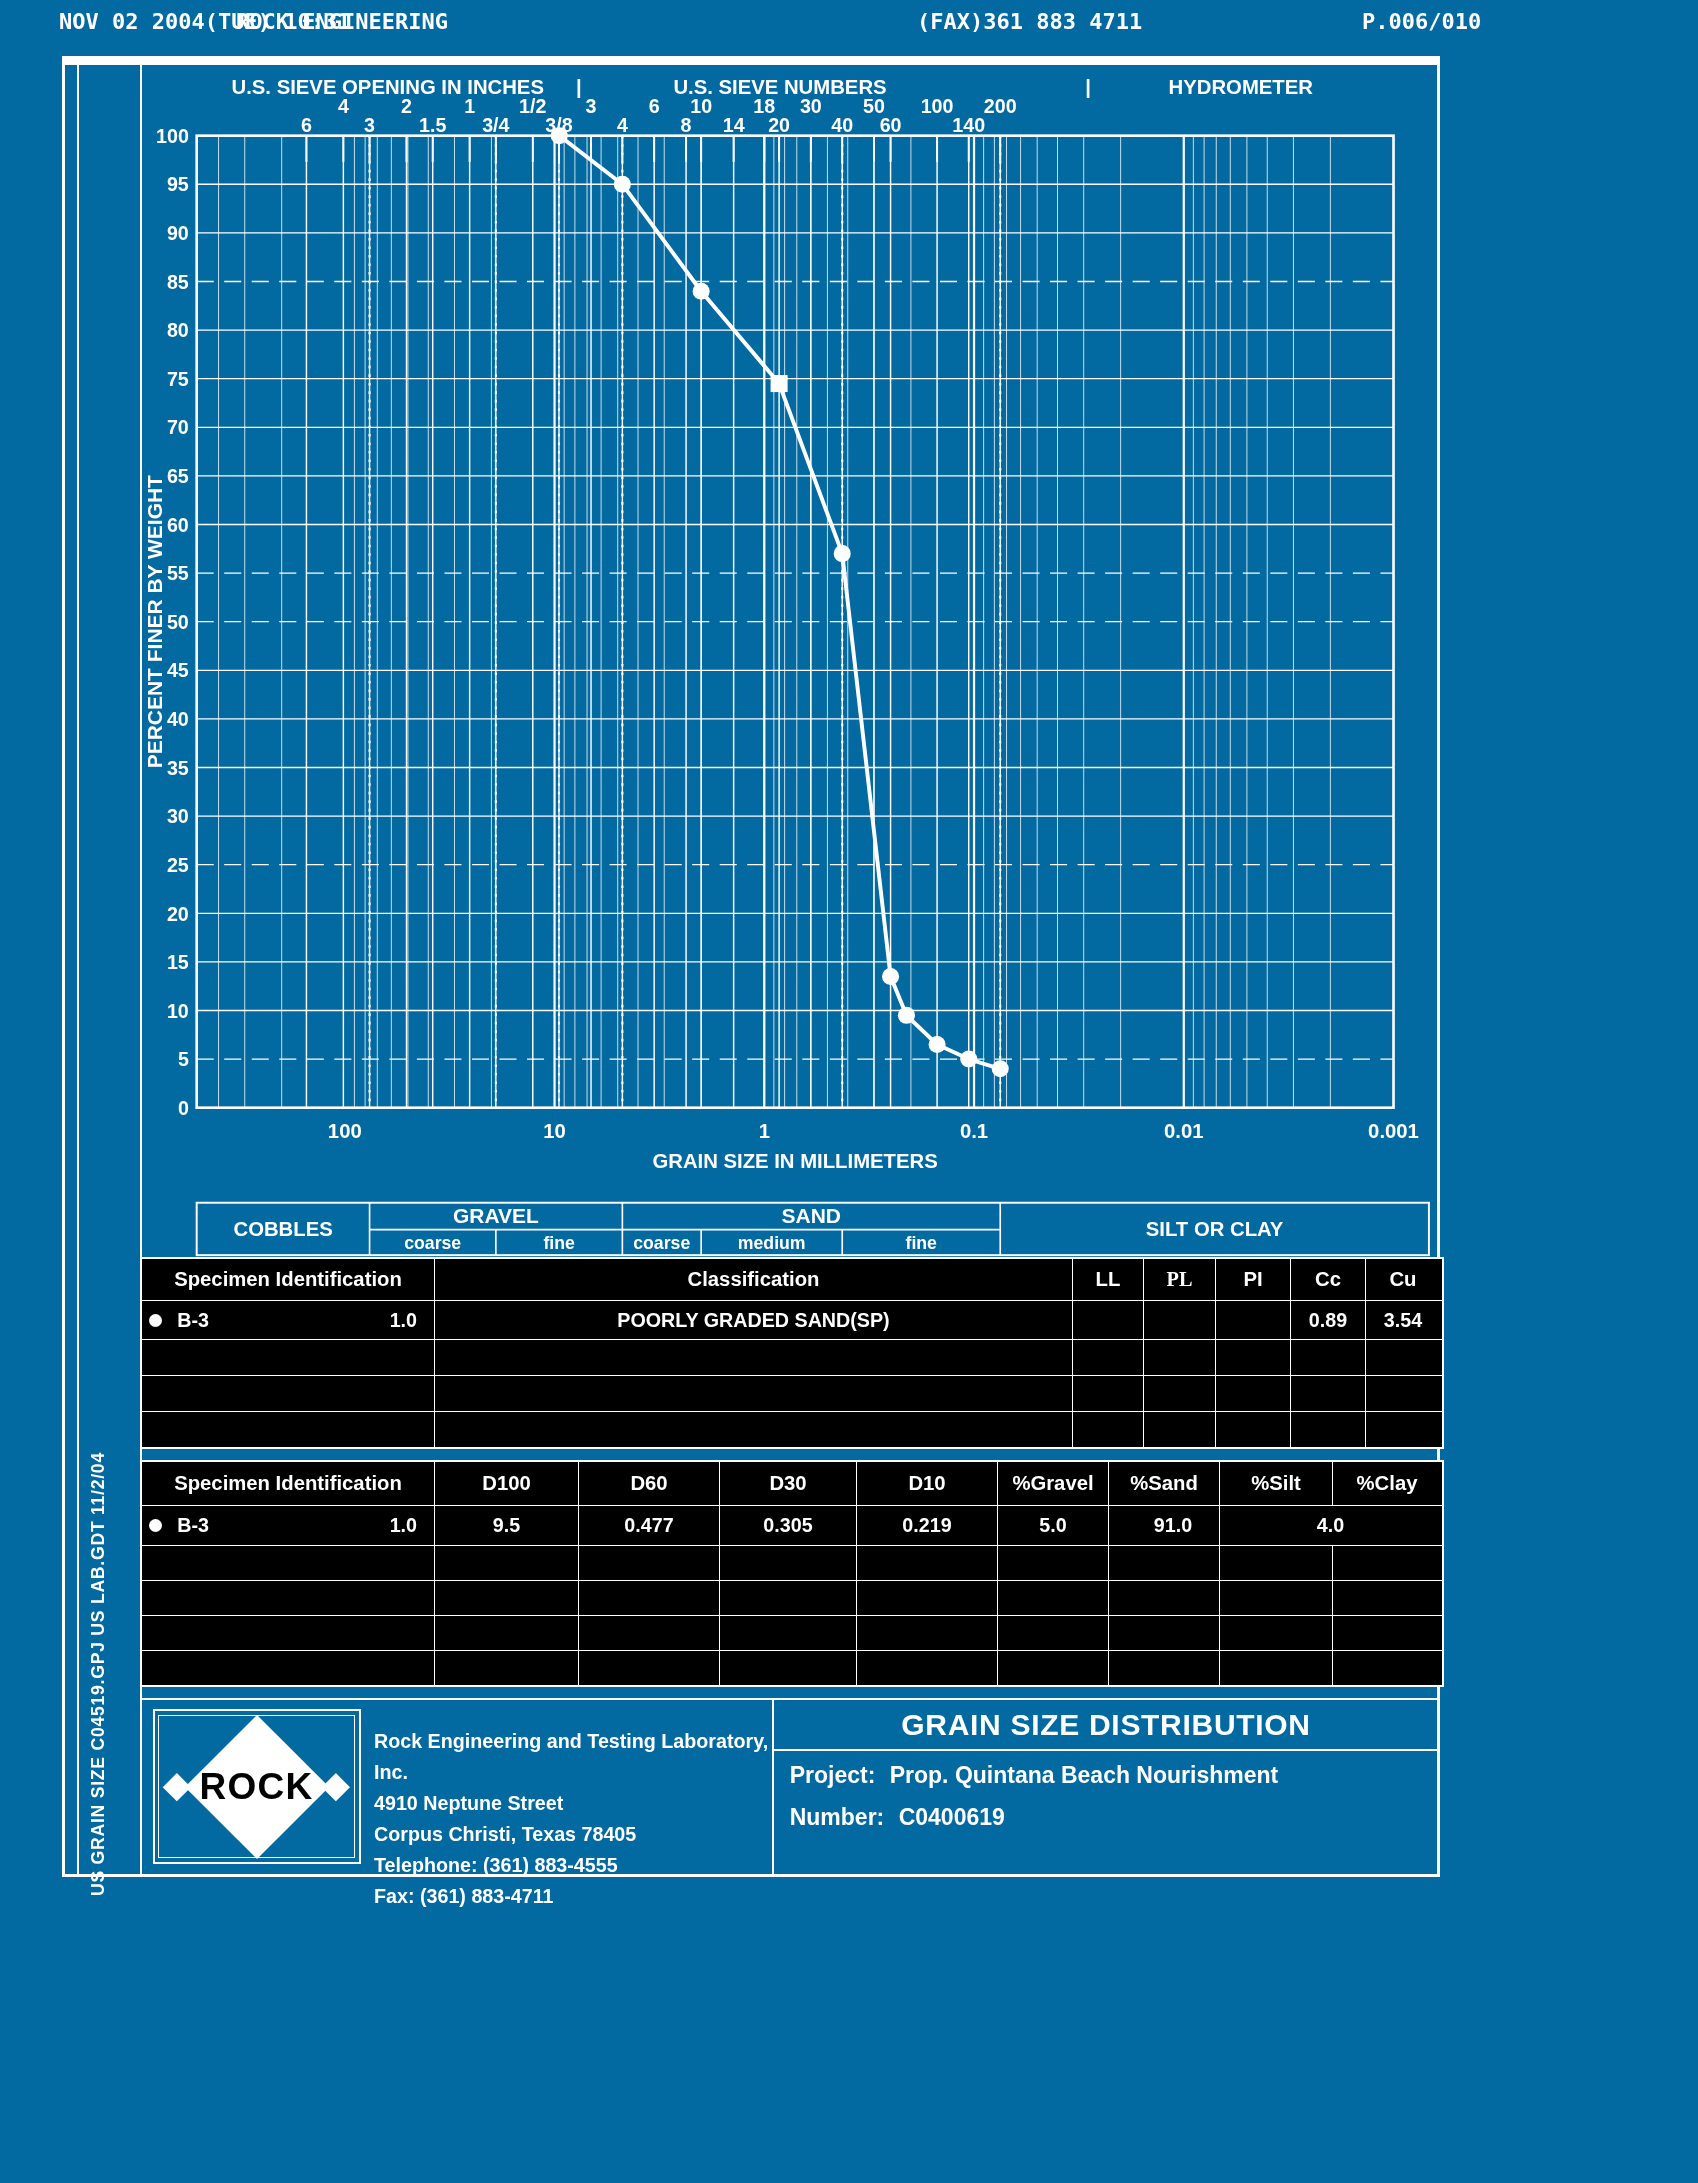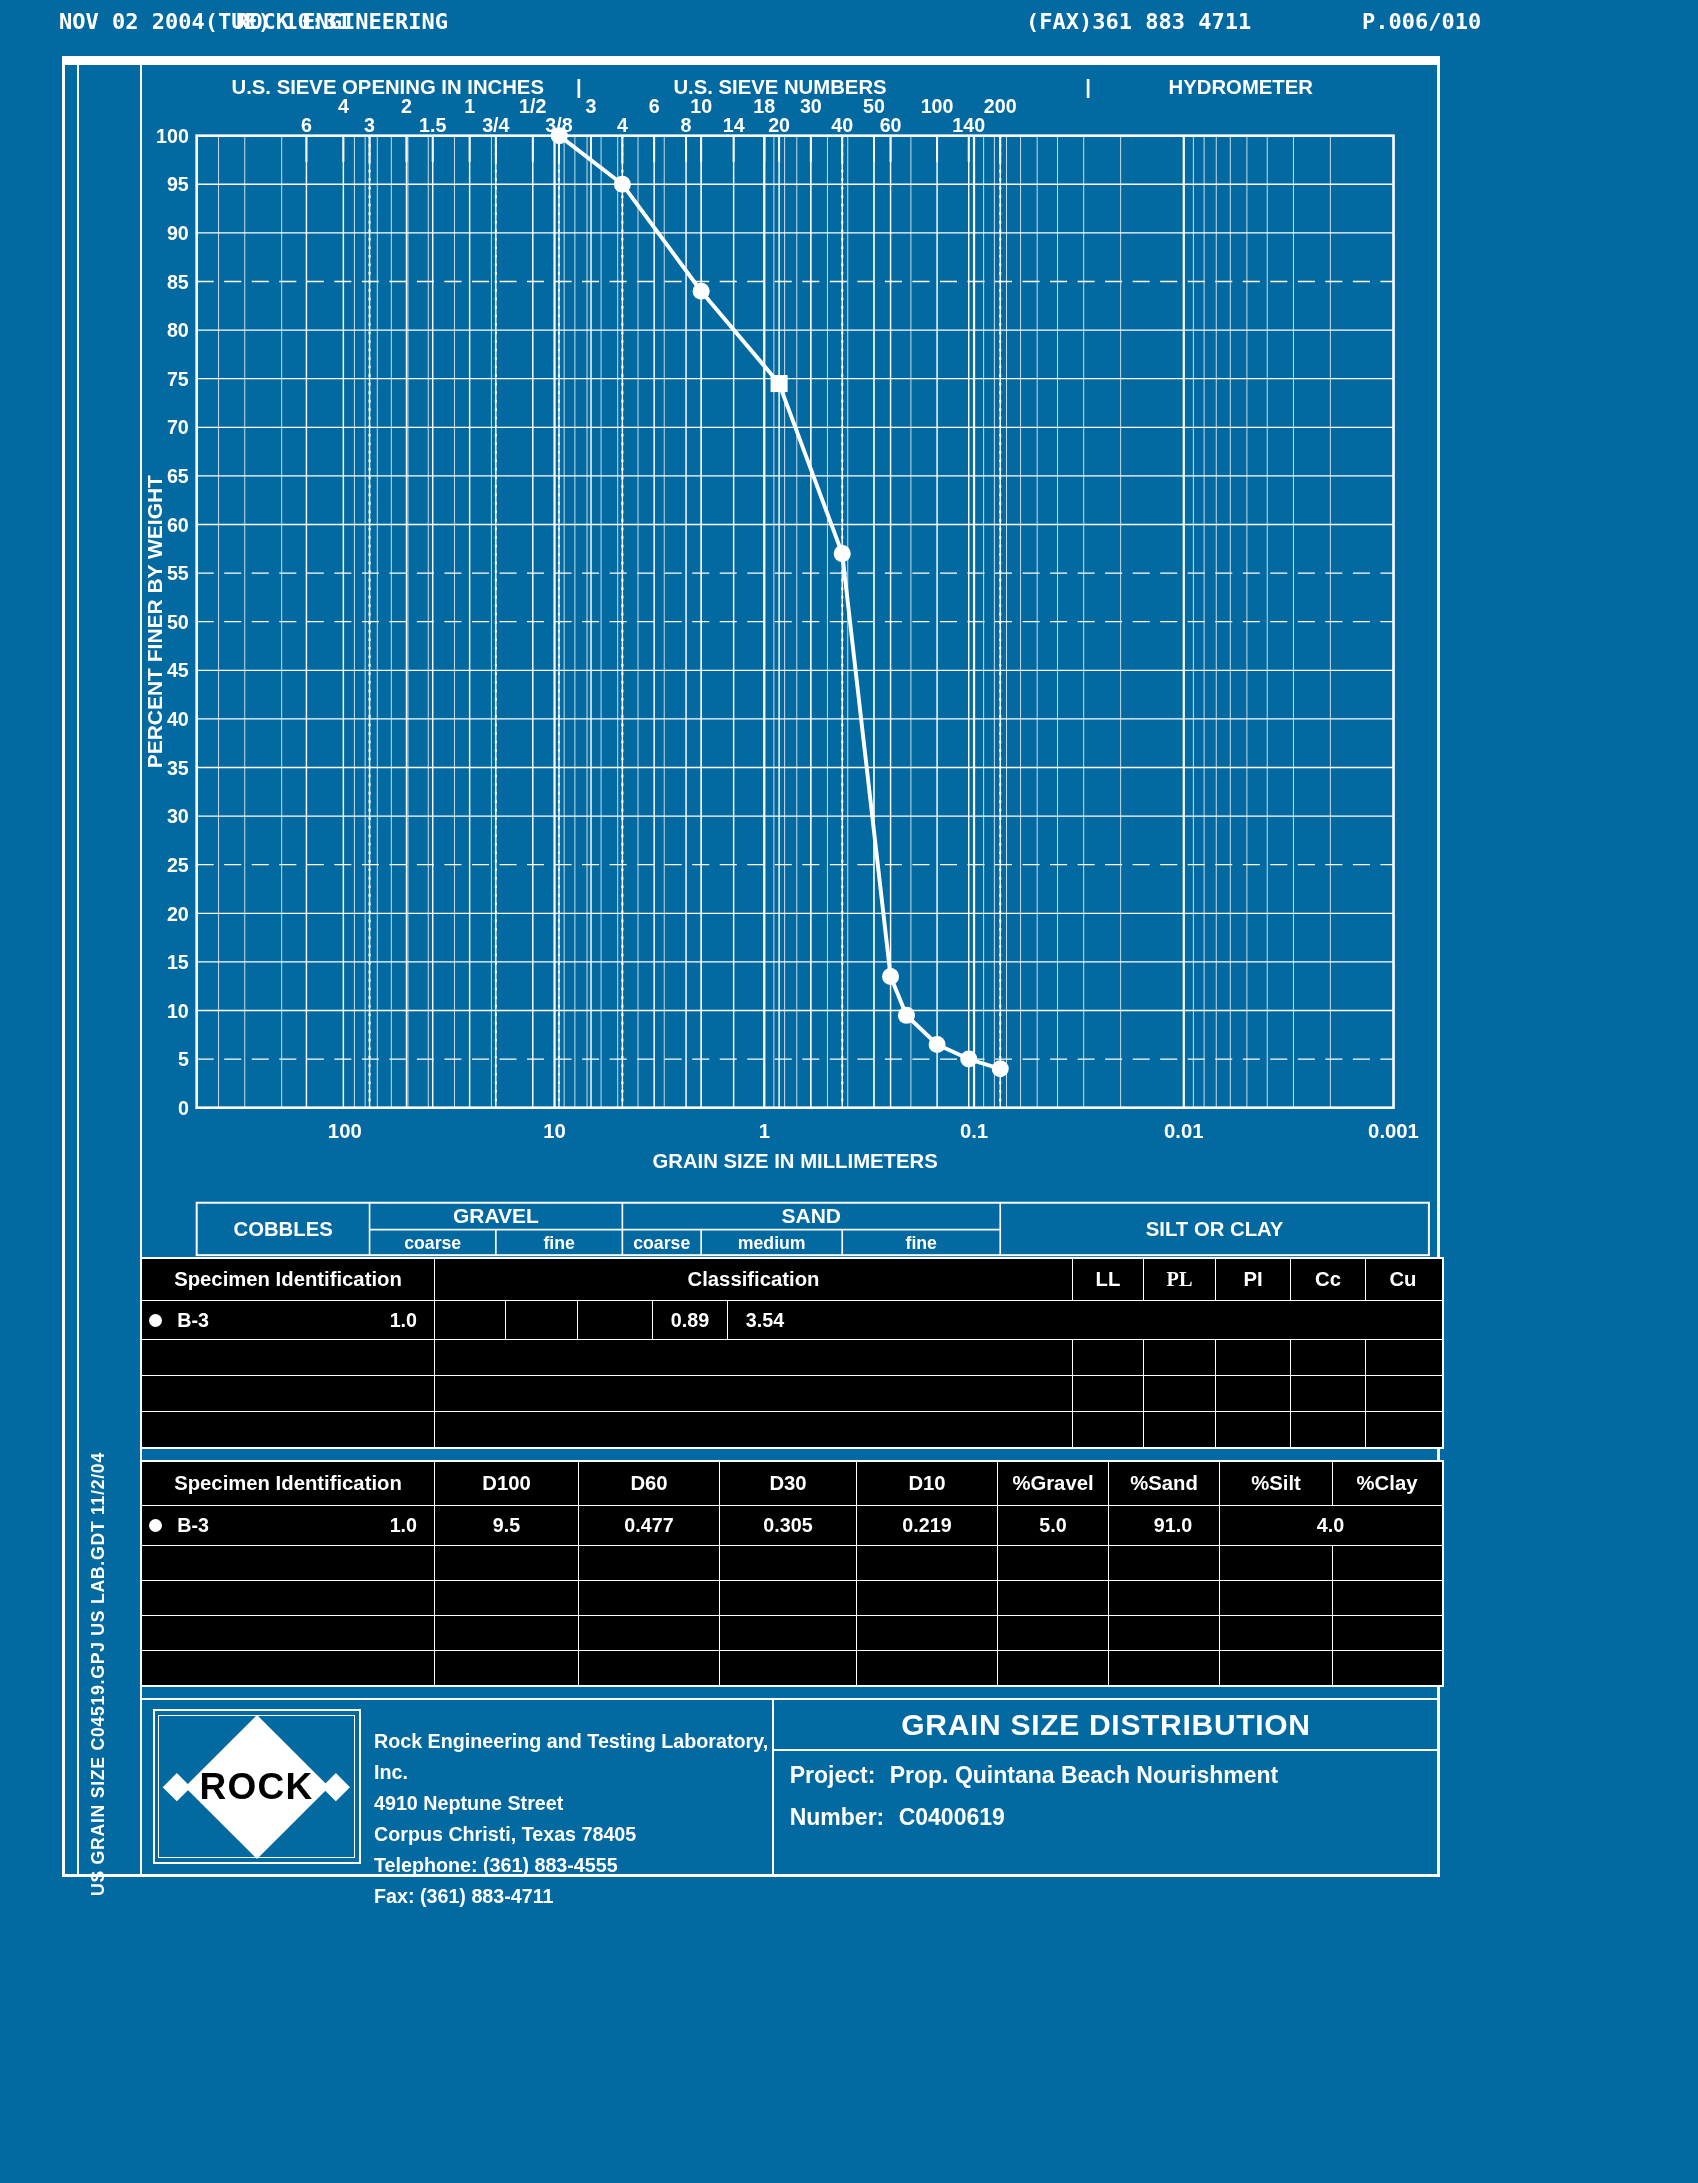--- a/index.html
+++ b/index.html
@@ -47,21 +47,21 @@
           font-size:17.7px;letter-spacing:0.7px;white-space:nowrap;}
 </style>
 </head>
 <body>
 
 <div class="page">
 
   <div class="fax-header">
     <span style="left:59px">NOV 02 2004(TUE) 10:31</span>
     <span style="left:236px">ROCK ENGINEERING</span>
-    <span style="left:1026px">(FAX)361 883 4711</span>
+    <span style="left:917px">(FAX)361 883 4711</span>
     <span style="left:1362px">P.006/010</span>
   </div>
 
   <div class="abs doc-border"></div>
   <div class="abs top-band"></div>
   <div class="abs left-line2"></div>
   <div class="abs content-line"></div>
 
   <svg id="chart-svg" class="abs" style="left:0;top:0" width="1699" height="1265" viewBox="0 0 2592 1930">
       <line x1="429.670401387526" y1="207" x2="429.670401387526" y2="1690" stroke="#fff" stroke-width="1.4" opacity="0.85"></line>
@@ -282,20 +282,21 @@
         <div class="tcell hdr" style="width: 75px;">PI</div>
         <div class="tcell hdr" style="width: 75px;">Cc</div>
         <div class="tcell hdr" style="width: 75px;">Cu</div>
       </div>
       <div class="trow tb" style="height: 38px;">
         <div class="tcell first idcell" style="width: 292px;">
           <span class="dot"></span>
           <span class="sid">B-3</span>
           <span class="dep">1.0</span>
         </div>
+        <div class="tcell" style="width: 638px;">POORLY GRADED SAND(SP)</div>
         <div class="tcell" style="width: 71px;"></div>
         <div class="tcell" style="width: 72px;"></div>
         <div class="tcell" style="width: 75px;"></div>
         <div class="tcell" style="width: 75px;">0.89</div>
         <div class="tcell" style="width: 75px;">3.54</div>
       </div>
       <div class="trow tb" style="height: 35px;">
         <div class="tcell first" style="width: 292px;"></div>
         <div class="tcell" style="width: 638px;"></div>
         <div class="tcell" style="width: 71px;"></div>

